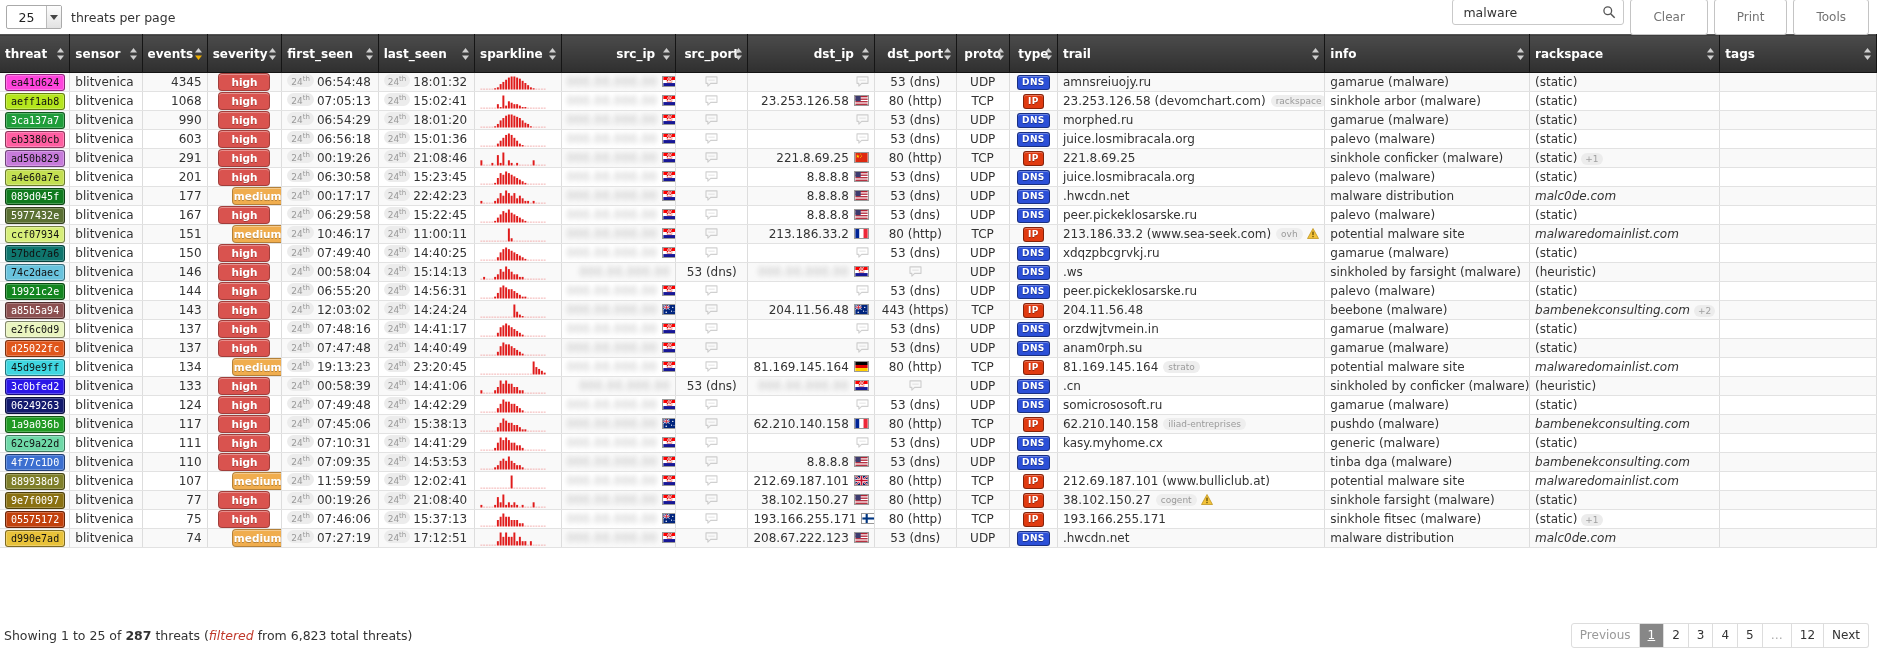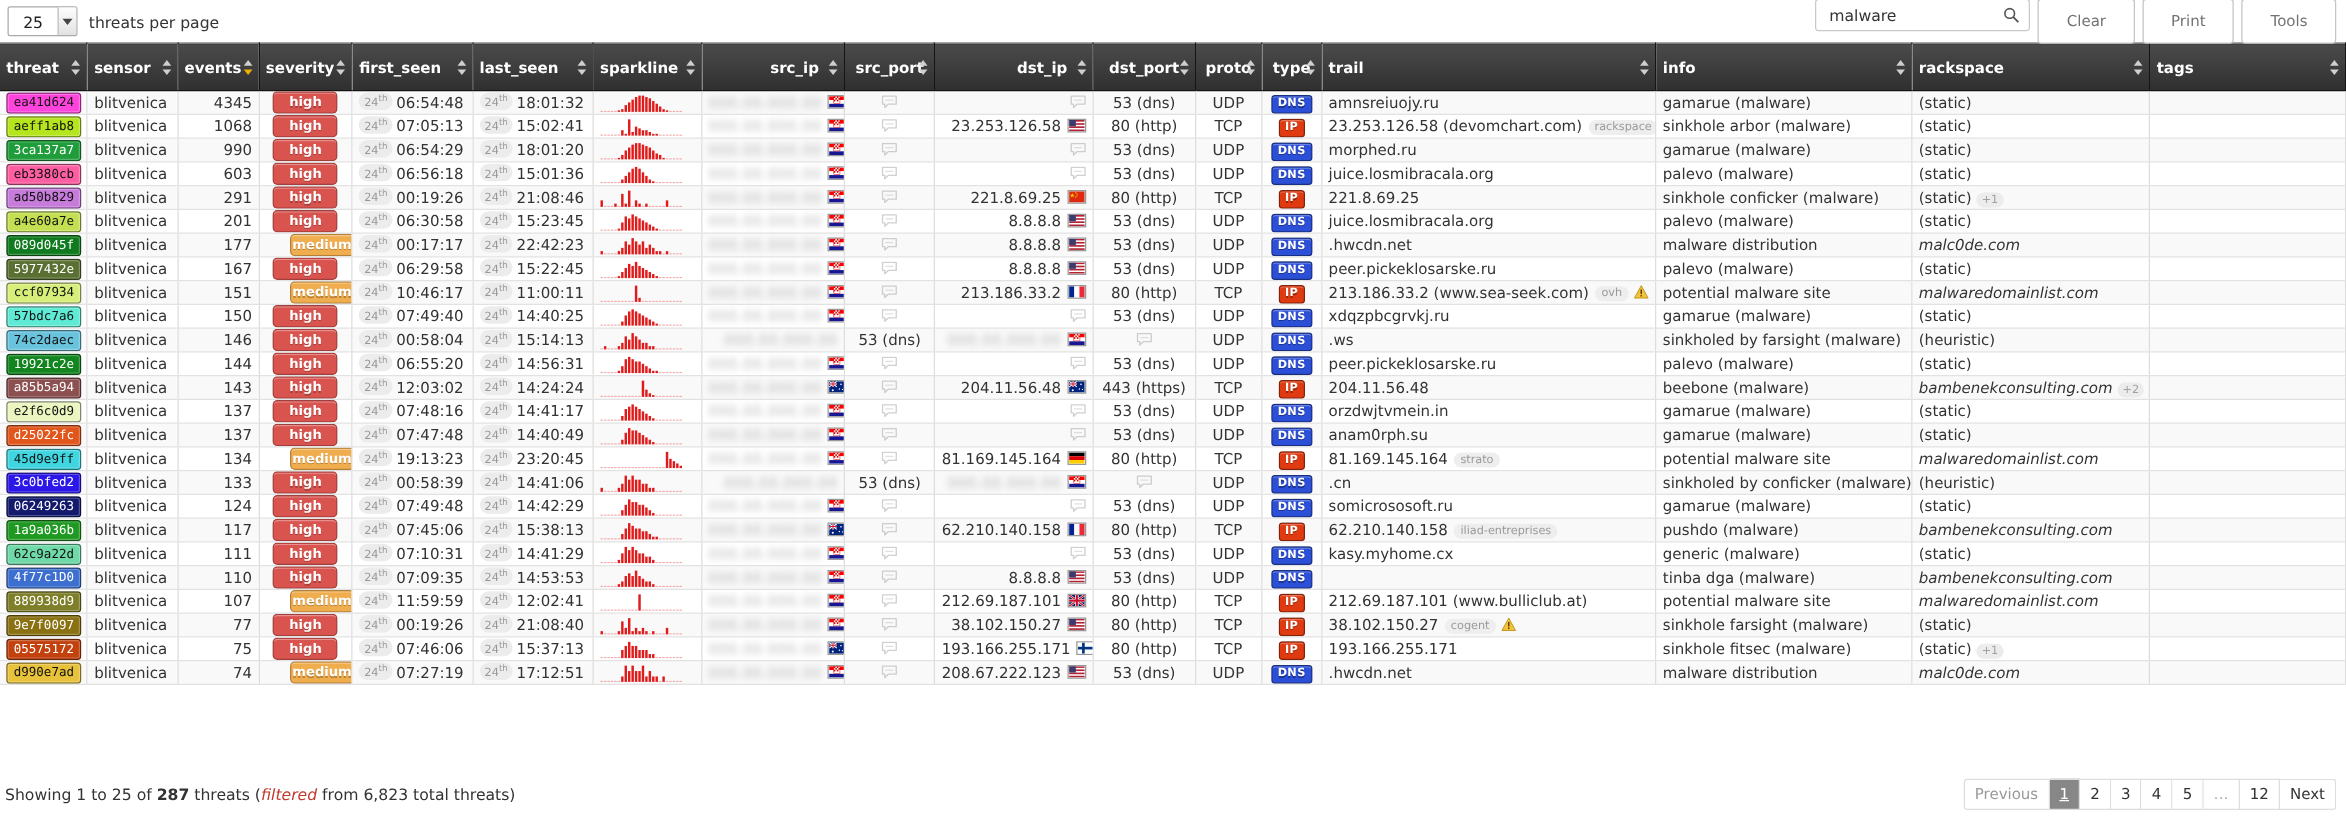--- a/index.html
+++ b/index.html
@@ -1002,21 +1002,21 @@
             <td><span>213.186.33.2 (www.sea-seek.com)</span><span class="minitag">ovh</span><svg class="warn" viewBox="0 0 12 11">
                 <polygon points="6,0.5 11.5,10.5 0.5,10.5" fill="#f3c33b" stroke="#b98c10" stroke-width=".7"></polygon>
                 <rect x="5.4" y="3.6" width="1.2" height="3.6" fill="#5a4400"></rect>
                 <rect x="5.4" y="8.0" width="1.2" height="1.2" fill="#5a4400"></rect>
               </svg></td>
             <td><span>potential malware site</span></td>
             <td><span class="ref-italic">malwaredomainlist.com</span></td>
             <td></td>
           </tr>
           <tr>
-            <td><span class="chip" style="background:#5eead4;color:#111111">57bdc7a6</span></td>
+            <td><span class="chip" style="background:#0f766e;color:#111111">57bdc7a6</span></td>
             <td><span>blitvenica</span></td>
             <td class="c-right"><span>150</span></td>
             <td class="c-ctr"><span class="sev high">high</span></td>
             <td><span class="dayb">24<sup>th</sup></span><span class="tcell">07:49:40</span></td>
             <td><span class="dayb">24<sup>th</sup></span><span class="tcell">14:40:25</span></td>
             <td>
               <svg class="spark" width="66" height="15" viewBox="0 0 66 15">
                 <rect x="0.40" y="13.70" width="1.95" height="0.80" fill="#f0a0a0"></rect>
                 <rect x="3.15" y="13.70" width="1.95" height="0.80" fill="#f0a0a0"></rect>
                 <rect x="5.90" y="13.70" width="1.95" height="0.80" fill="#f0a0a0"></rect>

